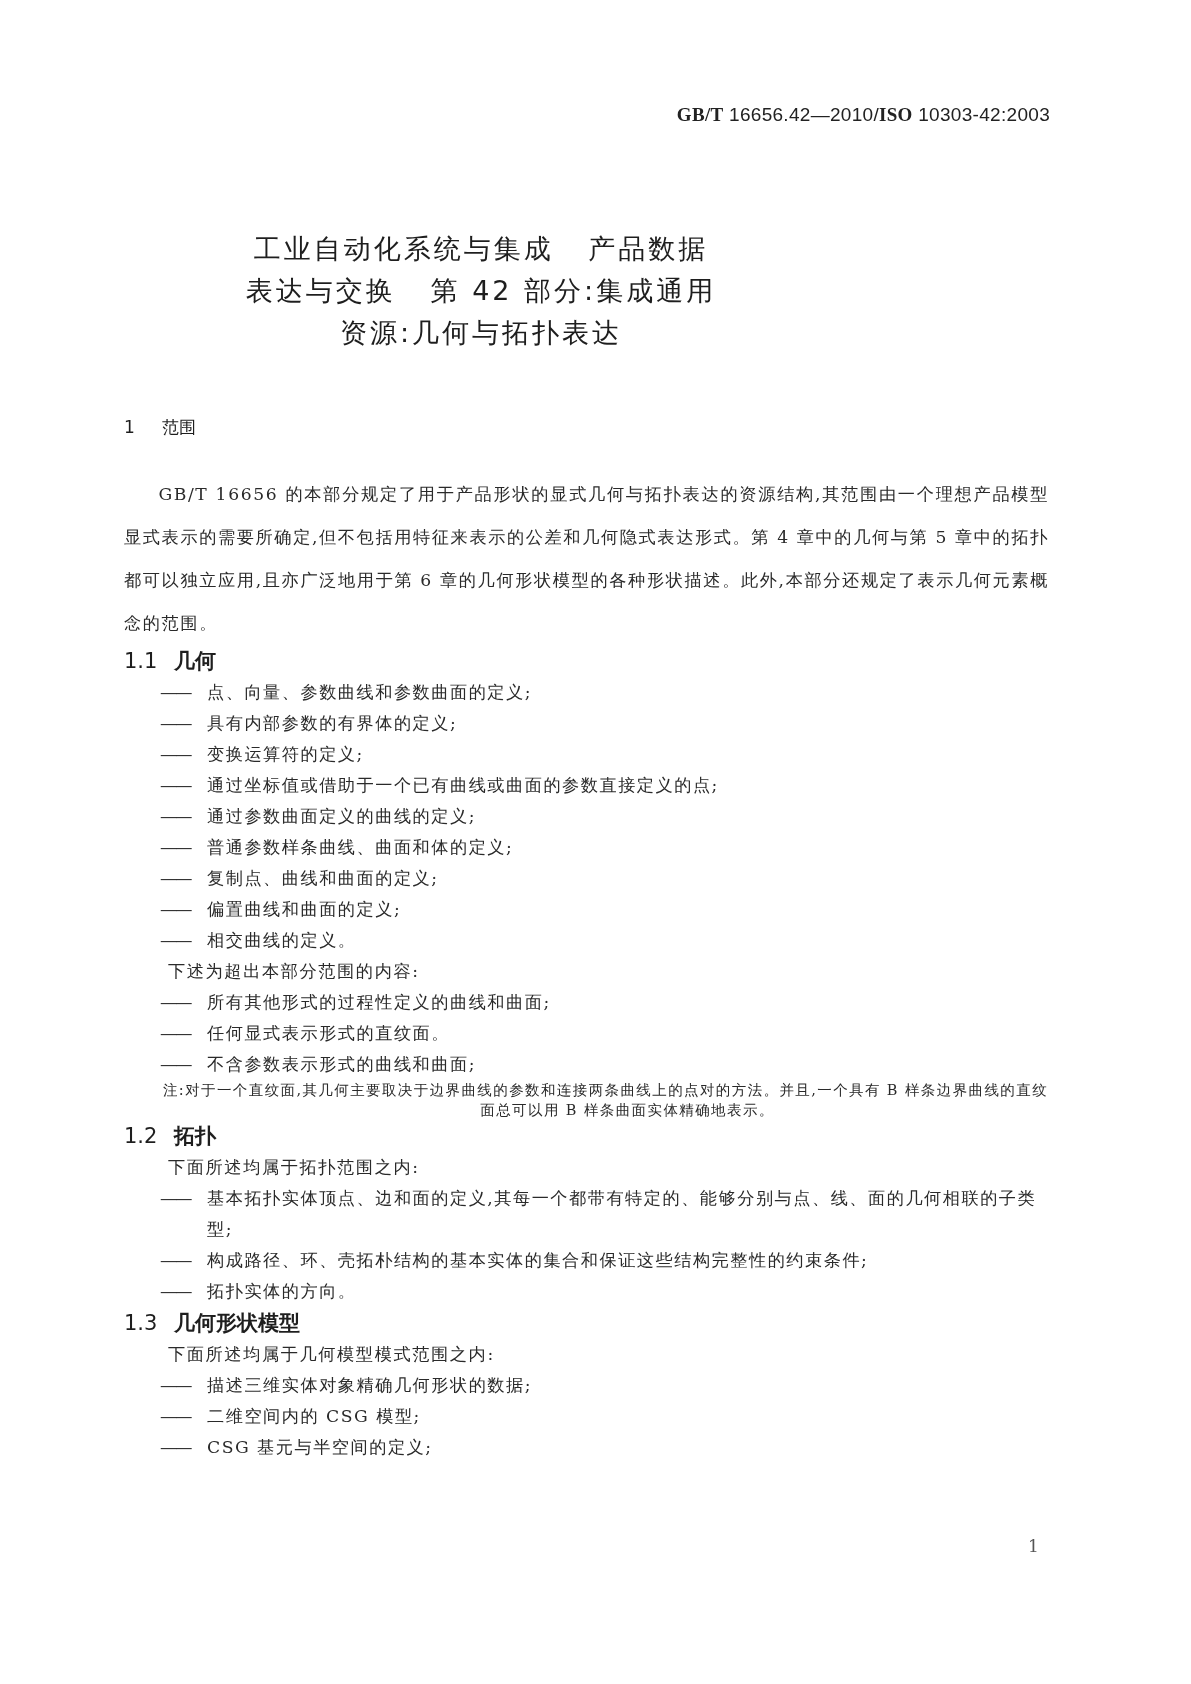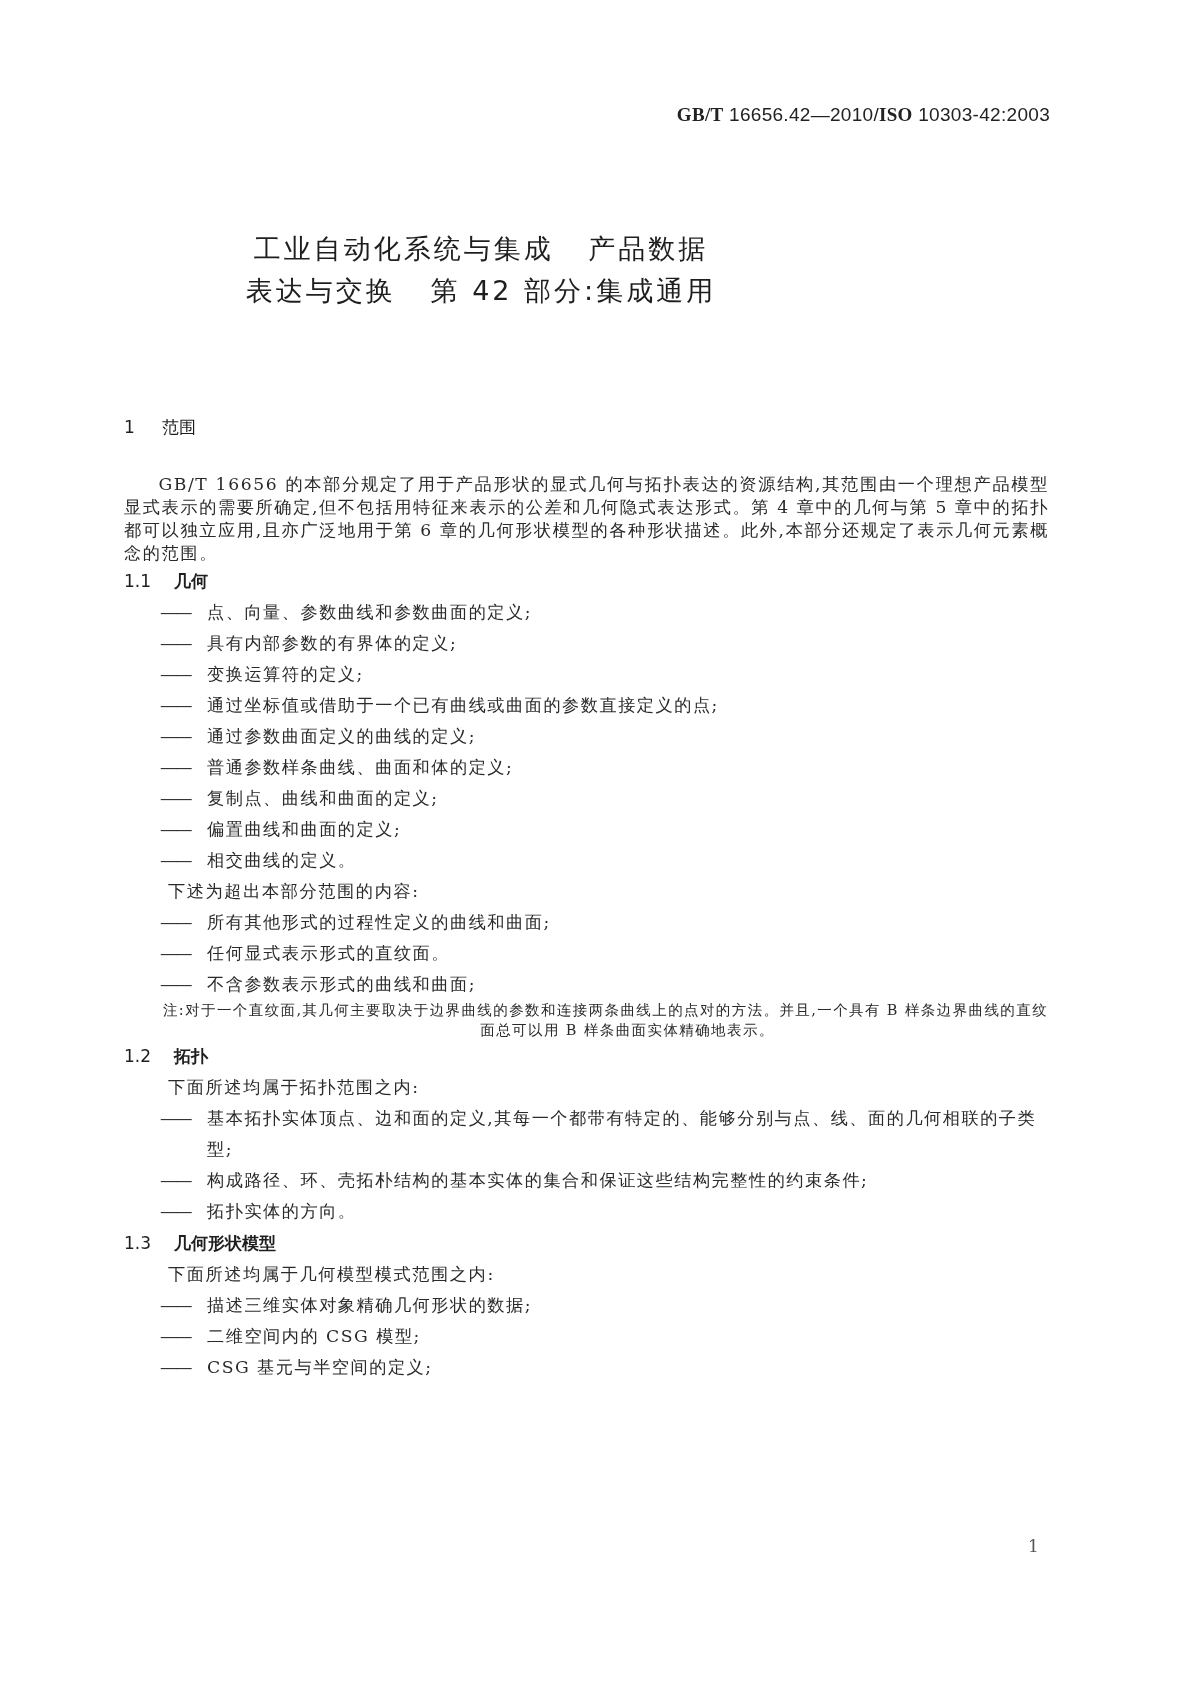--- a/index.html
+++ b/index.html
@@ -8,37 +8,38 @@
   .std-code { position:absolute; top:104px; right:141px; font-size:19px;
               font-family:"Liberation Sans","DejaVu Sans",sans-serif; color:#222; letter-spacing:0.3px; }
   .std-code b { font-family:"Liberation Serif","DejaVu Serif",serif; font-weight:bold; }
   .title { position:absolute; top:228px; left:0; width:962px; text-align:center;
            font-family:"DejaVu Sans","Liberation Sans",sans-serif; font-size:27px;
            line-height:42px; color:#1e1e1e; letter-spacing:3px; }
   .title div { white-space:pre; }
   .content { position:absolute; left:124px; top:413px; width:925px; font-size:17.2px; }
   .h1 { font-family:"DejaVu Sans","Liberation Sans",sans-serif; font-size:17px; height:28px; line-height:28px; margin-bottom:23px; color:#1e1e1e;}
   .h1 .num, .h2 .num { display:inline-block; width:38px; }
-  .h2 { font-family:"DejaVu Sans","Liberation Sans",sans-serif; font-size:17px; line-height:32px; color:#1e1e1e; font-weight:bold; }
+  .h2 { font-family:"DejaVu Sans","Liberation Sans",sans-serif; font-size:21px; line-height:32px; color:#1e1e1e; font-weight:bold; }
   .h2 .num { width:50px; font-weight:normal; }
-  .para { text-indent:2em; line-height:23px; letter-spacing:1.6px; text-align:justify;margin-top:32px; }
+  .para { text-indent:2em; line-height:43px; letter-spacing:1.6px; text-align:justify;margin-top:32px; }
   .intro { padding-left:44px; line-height:31px; letter-spacing:1.6px; }
   .item { padding-left:83px; text-indent:-47px; line-height:31px; letter-spacing:1.5px; }
   .item .dash { display:inline-block; width:47px; text-indent:0; letter-spacing:-2px; }
   .note { font-size:14.5px; padding-left:82px; text-indent:-44px; line-height:20px; letter-spacing:1.4px;text-align:center; }
   .page-num { position:absolute; top:1536px; left:1028px; font-size:17px; color:#555; }
 </style>
 </head>
 <body>
 
 <div class="std-code"><b>GB/T</b><span> 16656.42—2010/</span><b>ISO</b><span> 10303-42:2003</span></div>
 
 <div class="title">
   <div>工业自动化系统与集成   产品数据</div>
   <div>表达与交换   第 42 部分:集成通用</div>
+  <div>资源:几何与拓扑表达</div>
 </div>
 
 <div class="content">
   <div class="h1"><span class="num">1</span><span>范围</span></div>
   <div class="para">GB/T 16656 的本部分规定了用于产品形状的显式几何与拓扑表达的资源结构,其范围由一个理想产品模型显式表示的需要所确定,但不包括用特征来表示的公差和几何隐式表达形式。第 4 章中的几何与第 5 章中的拓扑都可以独立应用,且亦广泛地用于第 6 章的几何形状模型的各种形状描述。此外,本部分还规定了表示几何元素概念的范围。</div>
 
   <div class="h2"><span class="num">1.1</span><span>几何</span></div>
   <div class="item"><span class="dash">——</span><span>点、向量、参数曲线和参数曲面的定义;</span></div>
   <div class="item"><span class="dash">——</span><span>具有内部参数的有界体的定义;</span></div>
   <div class="item"><span class="dash">——</span><span>变换运算符的定义;</span></div>

